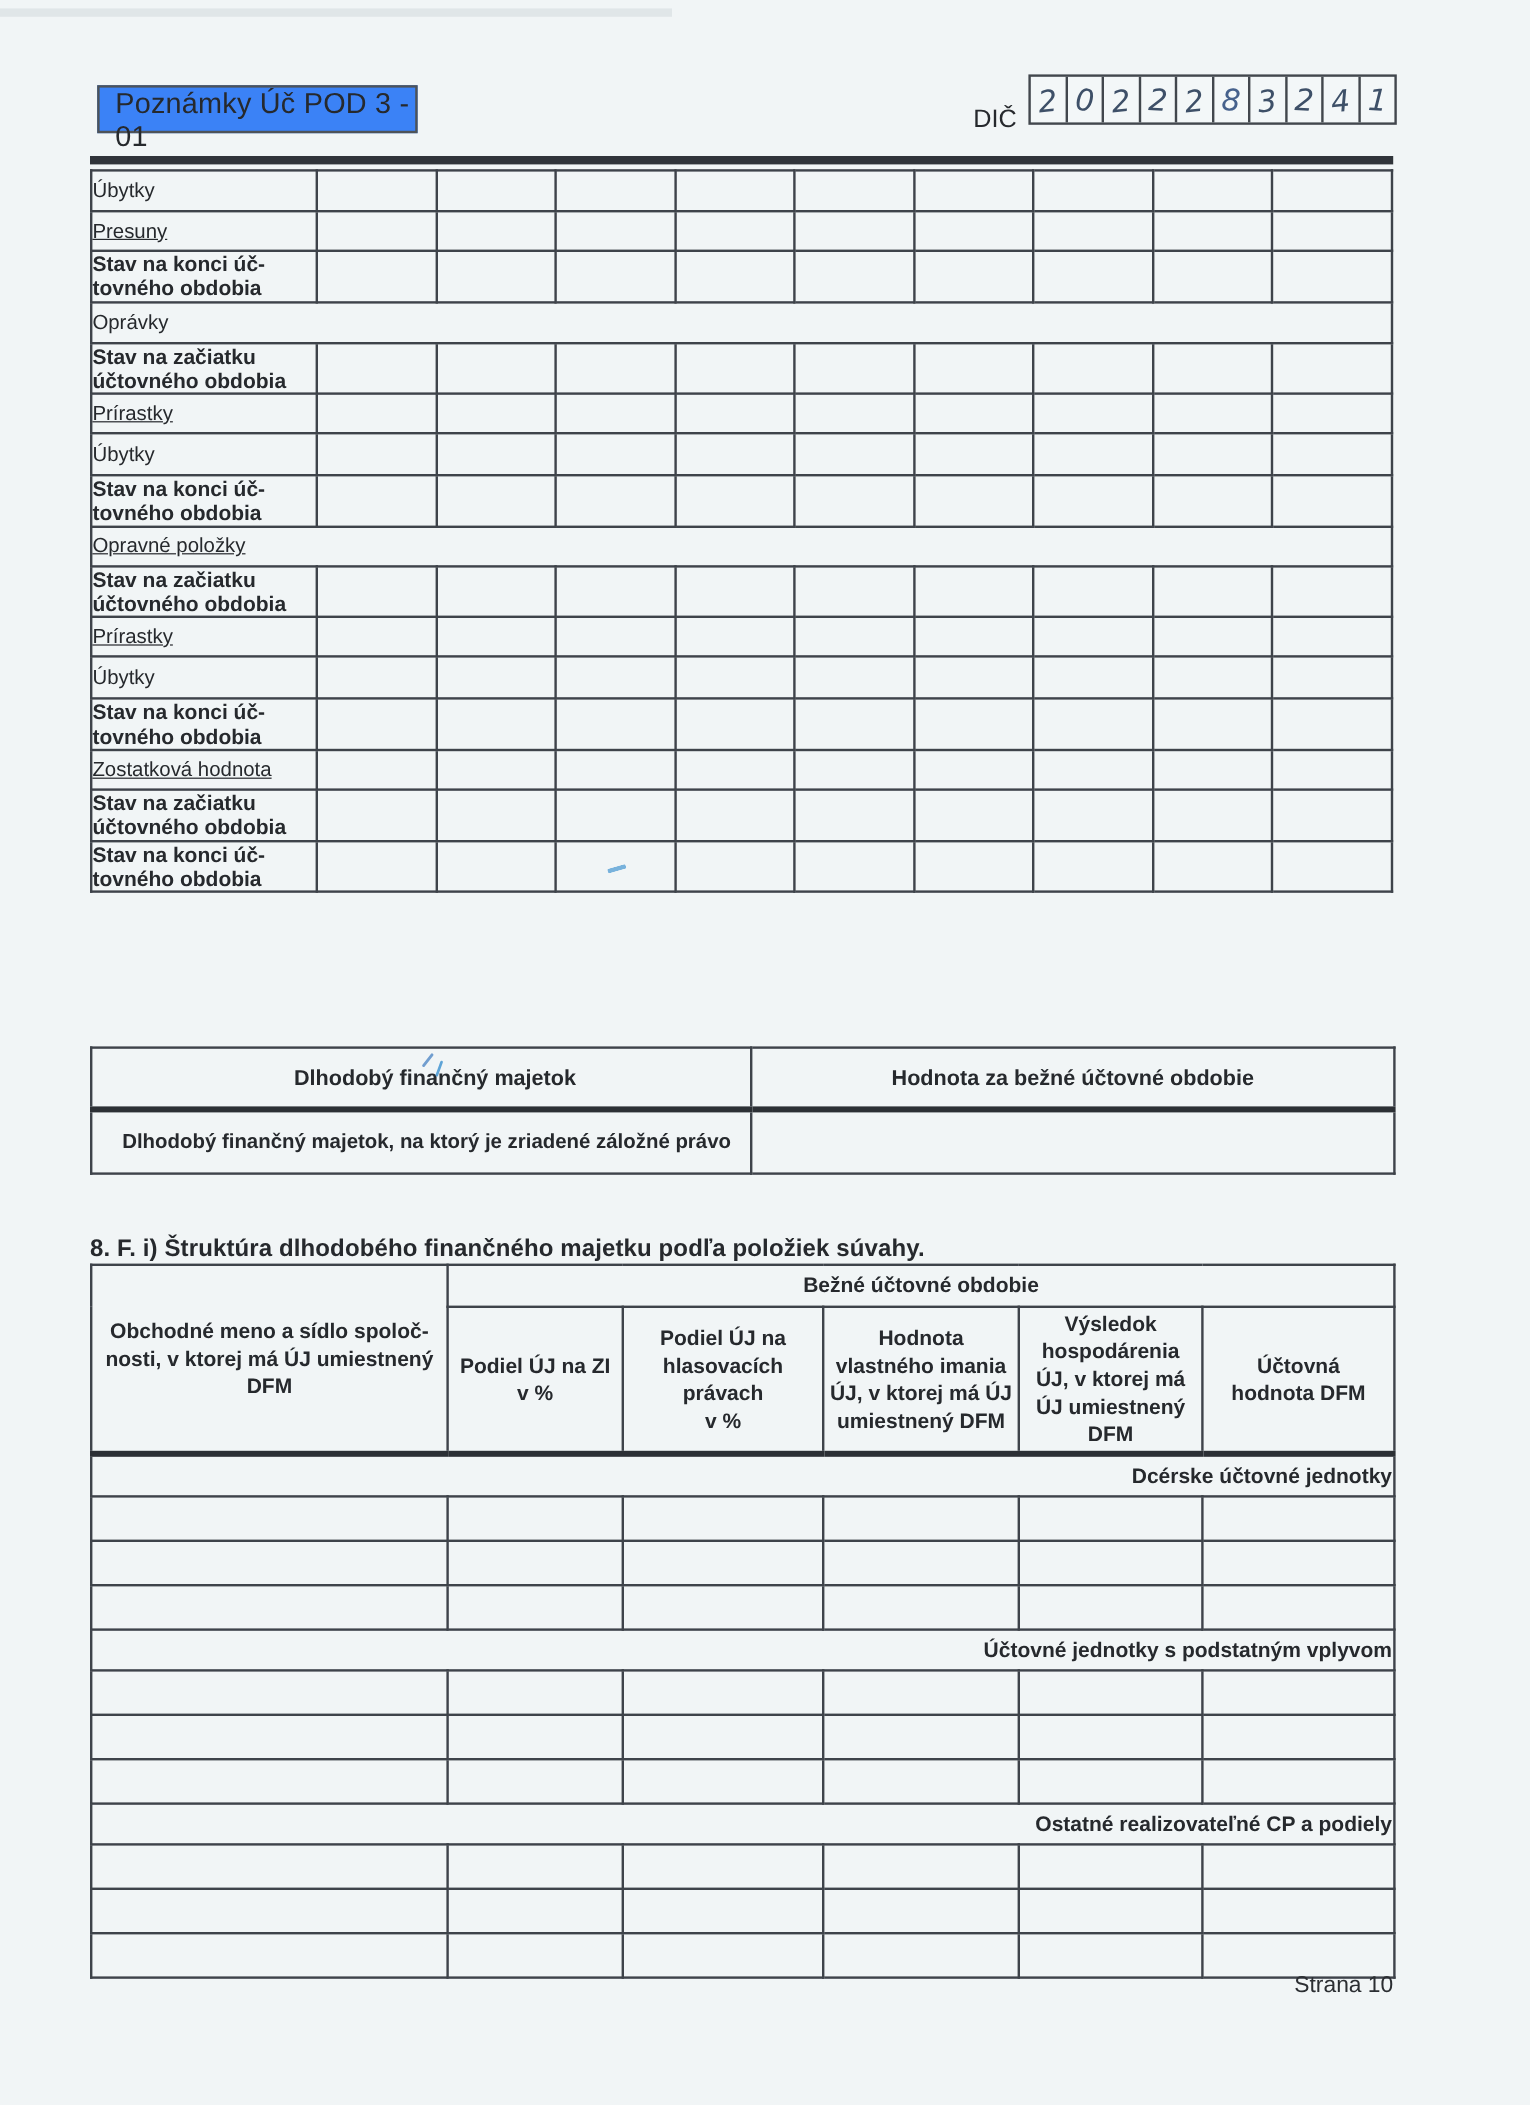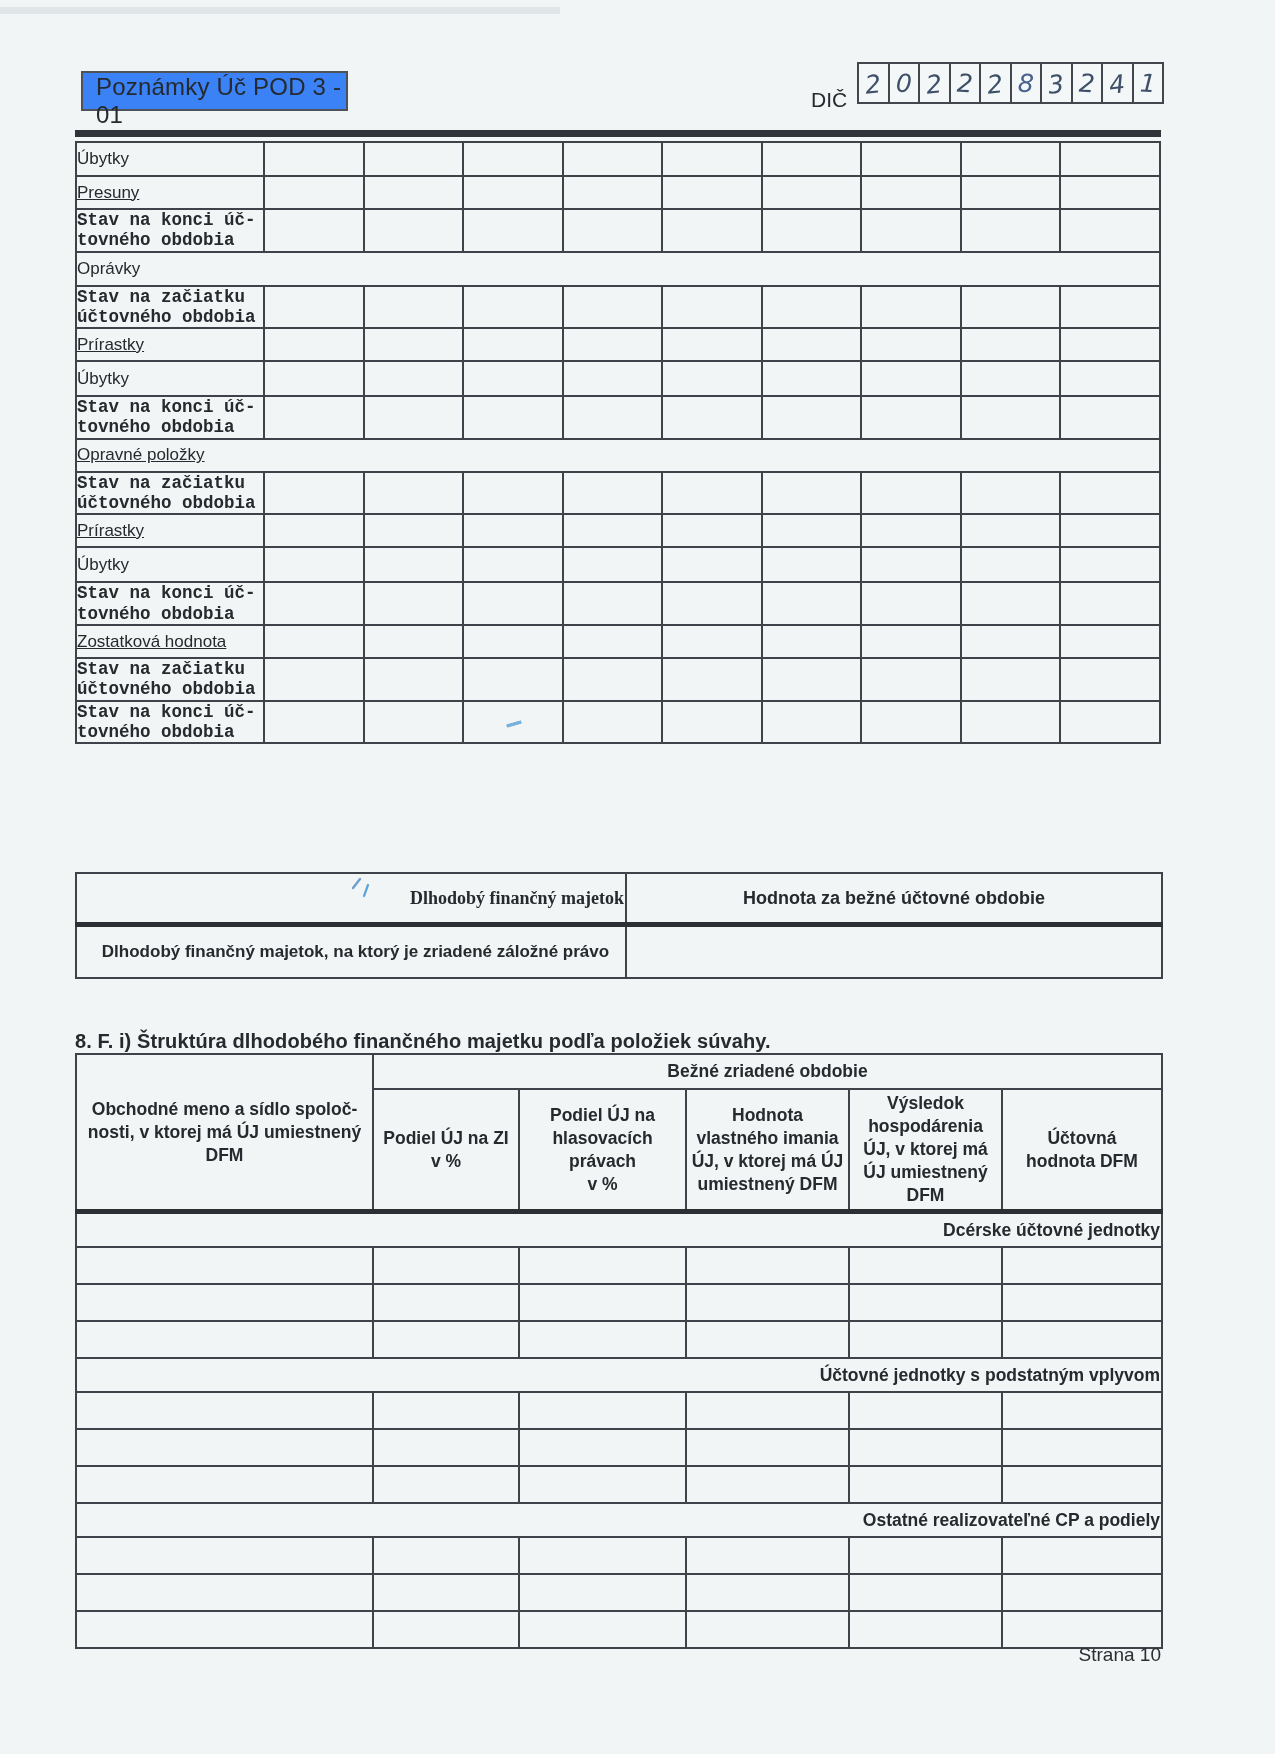--- a/index.html
+++ b/index.html
@@ -40,35 +40,35 @@
 
   
   #t1{left:75px; top:141px;}
   table{border-collapse:collapse; table-layout:fixed; background:transparent;}
   #t1 table{width:1086px; border:2px solid #383d44;}
   #t1 td{border:2px solid #3e434a; padding:0;}
   .lbl{
     text-align:left; padding:2px 6px 2px 8px; font-size:17px;
     line-height:1.16; white-space:pre-line; vertical-align:middle;
   }
-  .lbl.bold{font-weight:bold; font-size:17.5px;font-family:Liberation Mono, monospace;}
+  .lbl.bold{font-weight:bold; font-size:17.5px;}
   tr.h35 td{height:31px;text-decoration:underline;} tr.h36 td{height:32px;} tr.h37 td{height:33px;}
   tr.h40 td{height:36px;} tr.h42 td{height:38px;} tr.h43 td{height:39px;}
 
   
   .sec-title{font-size:20px; font-weight:bold; letter-spacing:.1px; white-space:nowrap;}
   #s7-title{left:75px; top:844px;}
   #s8-title{left:75px; top:1030px;}
 
   
   #t7{left:75px; top:872px;}
   #t7 table{width:1086px; border:2px solid #383d44;}
   #t7 th,#t7 td{border:2px solid #3e434a;}
   #t7 .hrow th{height:46px; font-size:18px; border-bottom:5px solid #2c3035;}
-  #t7 .hrow th:first-child{text-align:right; padding-left:24px;font-family:Liberation Serif, serif;}
+  #t7 .hrow th:first-child{text-align:center; padding-left:24px;}
   #t7 .drow td{height:48px; font-size:17px; font-weight:bold; text-align:center; padding-left:10px;margin-left:32px;}
 
   
   #pen-check7{left:350px; top:876px; width:26px; height:24px; opacity:.85;}
   #pen-dash1{
     left:506px; top:722px; width:16px; height:0;
     border-top:4px solid #4596d2; transform:rotate(-16deg);
     border-radius:2px; opacity:.7;
   }
 
@@ -373,21 +373,21 @@
           <col style="width:167px">
           <col style="width:163px">
           <col style="width:153px">
           <col style="width:160px">
         </colgroup>
       <tbody>
           <tr class="rowA">
         <th rowspan="2" class="company">Obchodné meno a sídlo spoloč-
 nosti, v ktorej má ÚJ umiestnený
 DFM</th>
-        <th colspan="5">Bežné zriadené obdobie</th>
+        <th colspan="5">Bežné účtovné obdobie</th>
       </tr>
       <tr class="rowB">
         <th>Podiel ÚJ na ZI
 v %</th>
         <th>Podiel ÚJ na
 hlasovacích
 právach
 v %</th>
         <th>Hodnota
 vlastného imania

